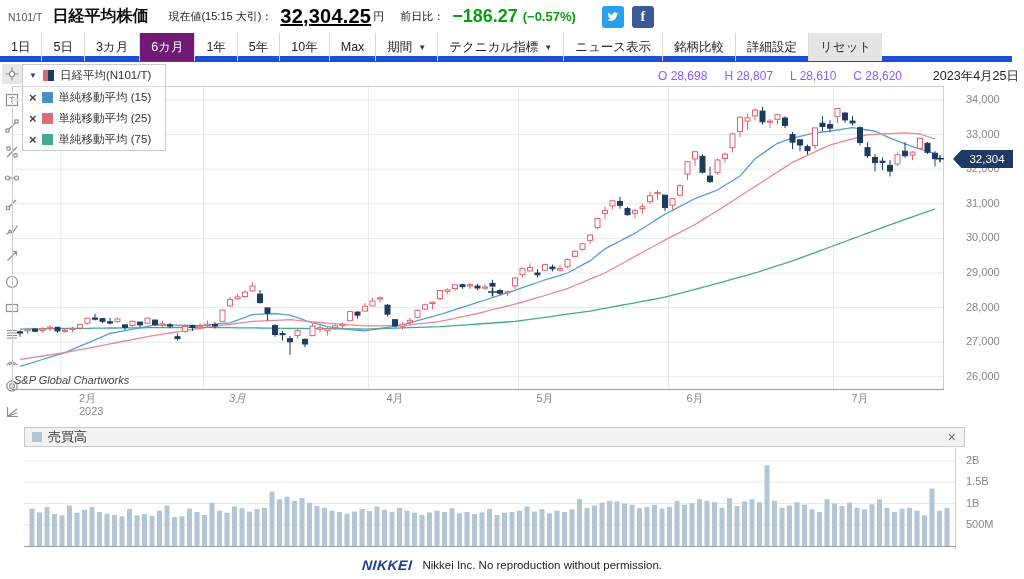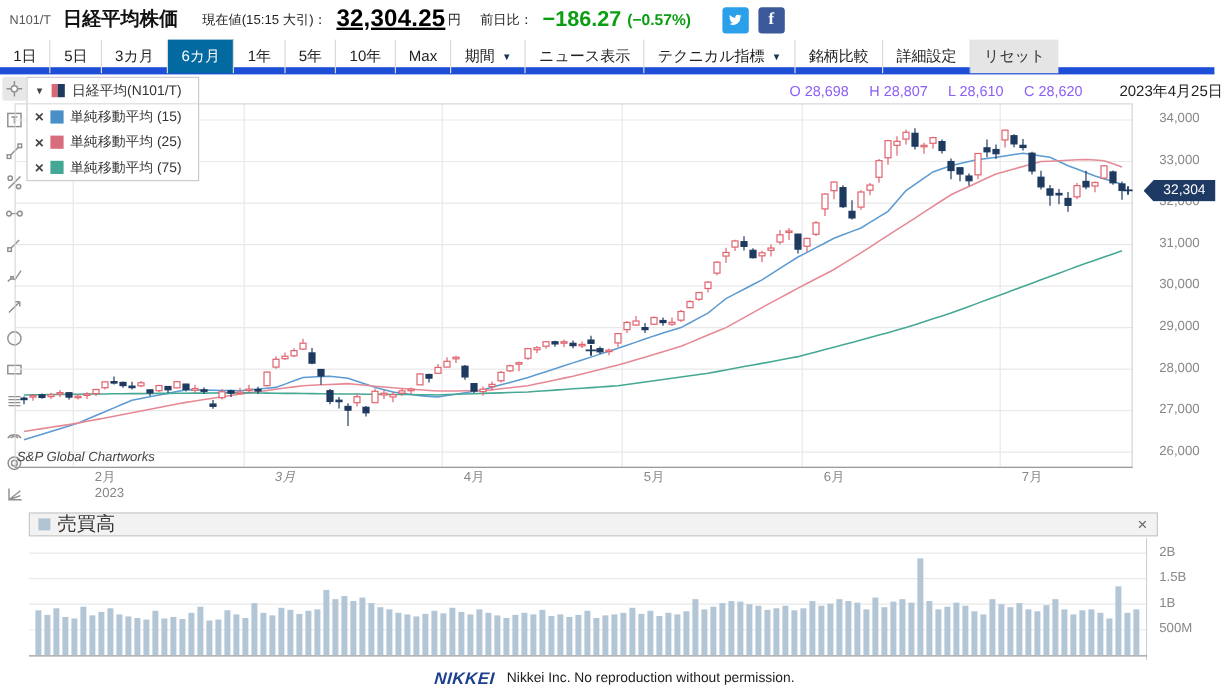--- a/index.html
+++ b/index.html
@@ -16,21 +16,21 @@
   .punit{font-size:11px;color:#222;margin-left:2px;}
   .clabel{font-size:11px;color:#222;margin-left:16px;}
   .change{font-size:18px;font-weight:bold;margin-left:8px;}
   .changepct{font-size:13px;font-weight:bold;margin-left:5px;}
   .sns{display:flex;gap:8px;margin-left:26px;}
   .snsbtn{width:22px;height:22px;border-radius:3px;display:flex;align-items:center;justify-content:center;color:#fff;}
 
   
   #toolbar{position:absolute;top:33px;left:0;right:12px;height:29px;display:flex;border-bottom:6px solid #1d4ed8;box-sizing:border-box;}
   .tbtn{height:28px;line-height:28px;padding:0 11px;font-size:12.5px;color:#222;border-right:1px solid #d9d9d9;cursor:pointer;white-space:nowrap;}
-  .tbtn.active{background:#0369a1;color:#fff;}
+  .tbtn.active{background:#701a75;color:#fff;}
   .tbtn.reset{background:#e5e5e5;color:#333;border-right:none;}
   .caret{font-size:8px;color:#16355a;margin-left:6px;vertical-align:1px;}
 
   
   #sidebar-tools{position:absolute;top:64px;left:0;width:24px;display:flex;flex-direction:column;align-items:center;}
   .tool{width:20px;height:20px;margin-bottom:6px;display:flex;align-items:center;justify-content:center;border-radius:2px;cursor:pointer;}
   .tool.active{background:#e7e7e7;}
 
   
   #legend{position:absolute;left:22px;top:64px;background:#fff;border:1px solid #ccc;z-index:6;width:144px;box-sizing:border-box;}
@@ -51,21 +51,21 @@
   .xlab{position:absolute;font-size:11px;color:#888;line-height:13px;z-index:2;}
 
   #price-tag{position:absolute;left:953px;top:150px;width:60px;height:18px;background:#1e3a64;color:#fff;
              font-size:11.5px;display:flex;align-items:center;justify-content:center;padding-left:8px;box-sizing:border-box;
              clip-path:polygon(0 50%,14% 0,100% 0,100% 100%,14% 100%);z-index:4;}
 
   
   #volume-header{position:absolute;left:24px;top:427px;width:941px;height:20px;background:#f2f2f2;border:1px solid #c9c9c9;
                  box-sizing:border-box;display:flex;align-items:center;z-index:2;}
   #volume-header .vsq{width:10px;height:10px;background:#b0c4d4;margin:0 6px 0 7px;}
-  #volume-header .vtitle{font-size:16px;color:#333;}
+  #volume-header .vtitle{font-size:13px;color:#333;}
   #volume-header .vclose{margin-left:auto;margin-right:8px;font-size:14px;color:#666;cursor:pointer;line-height:1;}
   #volume-svg{position:absolute;left:24px;top:448px;z-index:1;}
   .vylab{position:absolute;left:966px;font-size:11px;color:#888;z-index:2;}
 
   
   #footer{position:absolute;left:0;right:0;top:557px;display:flex;align-items:center;justify-content:center;gap:10px;}
   #footer .logo{font-size:14px;font-weight:900;font-style:italic;color:#1c3f8f;letter-spacing:.5px;transform:skewX(-4deg);}
   #footer .copy{font-size:11.5px;color:#222;}
 </style>
 </head>
@@ -97,22 +97,22 @@
   <div id="toolbar">
       <div class="tbtn">1日</div>
       <div class="tbtn">5日</div>
       <div class="tbtn">3カ月</div>
       <div class="tbtn active">6カ月</div>
       <div class="tbtn">1年</div>
       <div class="tbtn">5年</div>
       <div class="tbtn">10年</div>
       <div class="tbtn">Max</div>
       <div class="tbtn">期間<span class="caret">▼</span></div>
+      <div class="tbtn">テクニカル指標<span class="caret">▼</span></div>
       <div class="tbtn">ニュース表示</div>
-      <div class="tbtn">テクニカル指標<span class="caret">▼</span></div>
       <div class="tbtn">銘柄比較</div>
       <div class="tbtn">詳細設定</div>
       <div class="tbtn reset">リセット</div>
     </div>
 
   <div id="sidebar-tools">
       <div class="tool active">
         <svg width="16" height="16" viewBox="0 0 16 16" stroke="#8f8f8f" stroke-width="1.2" fill="none">
           <path d="M8 1.5V14.5M1.5 8H14.5"></path>
           <circle cx="8" cy="8" r="2.6" fill="#fff"></circle>

